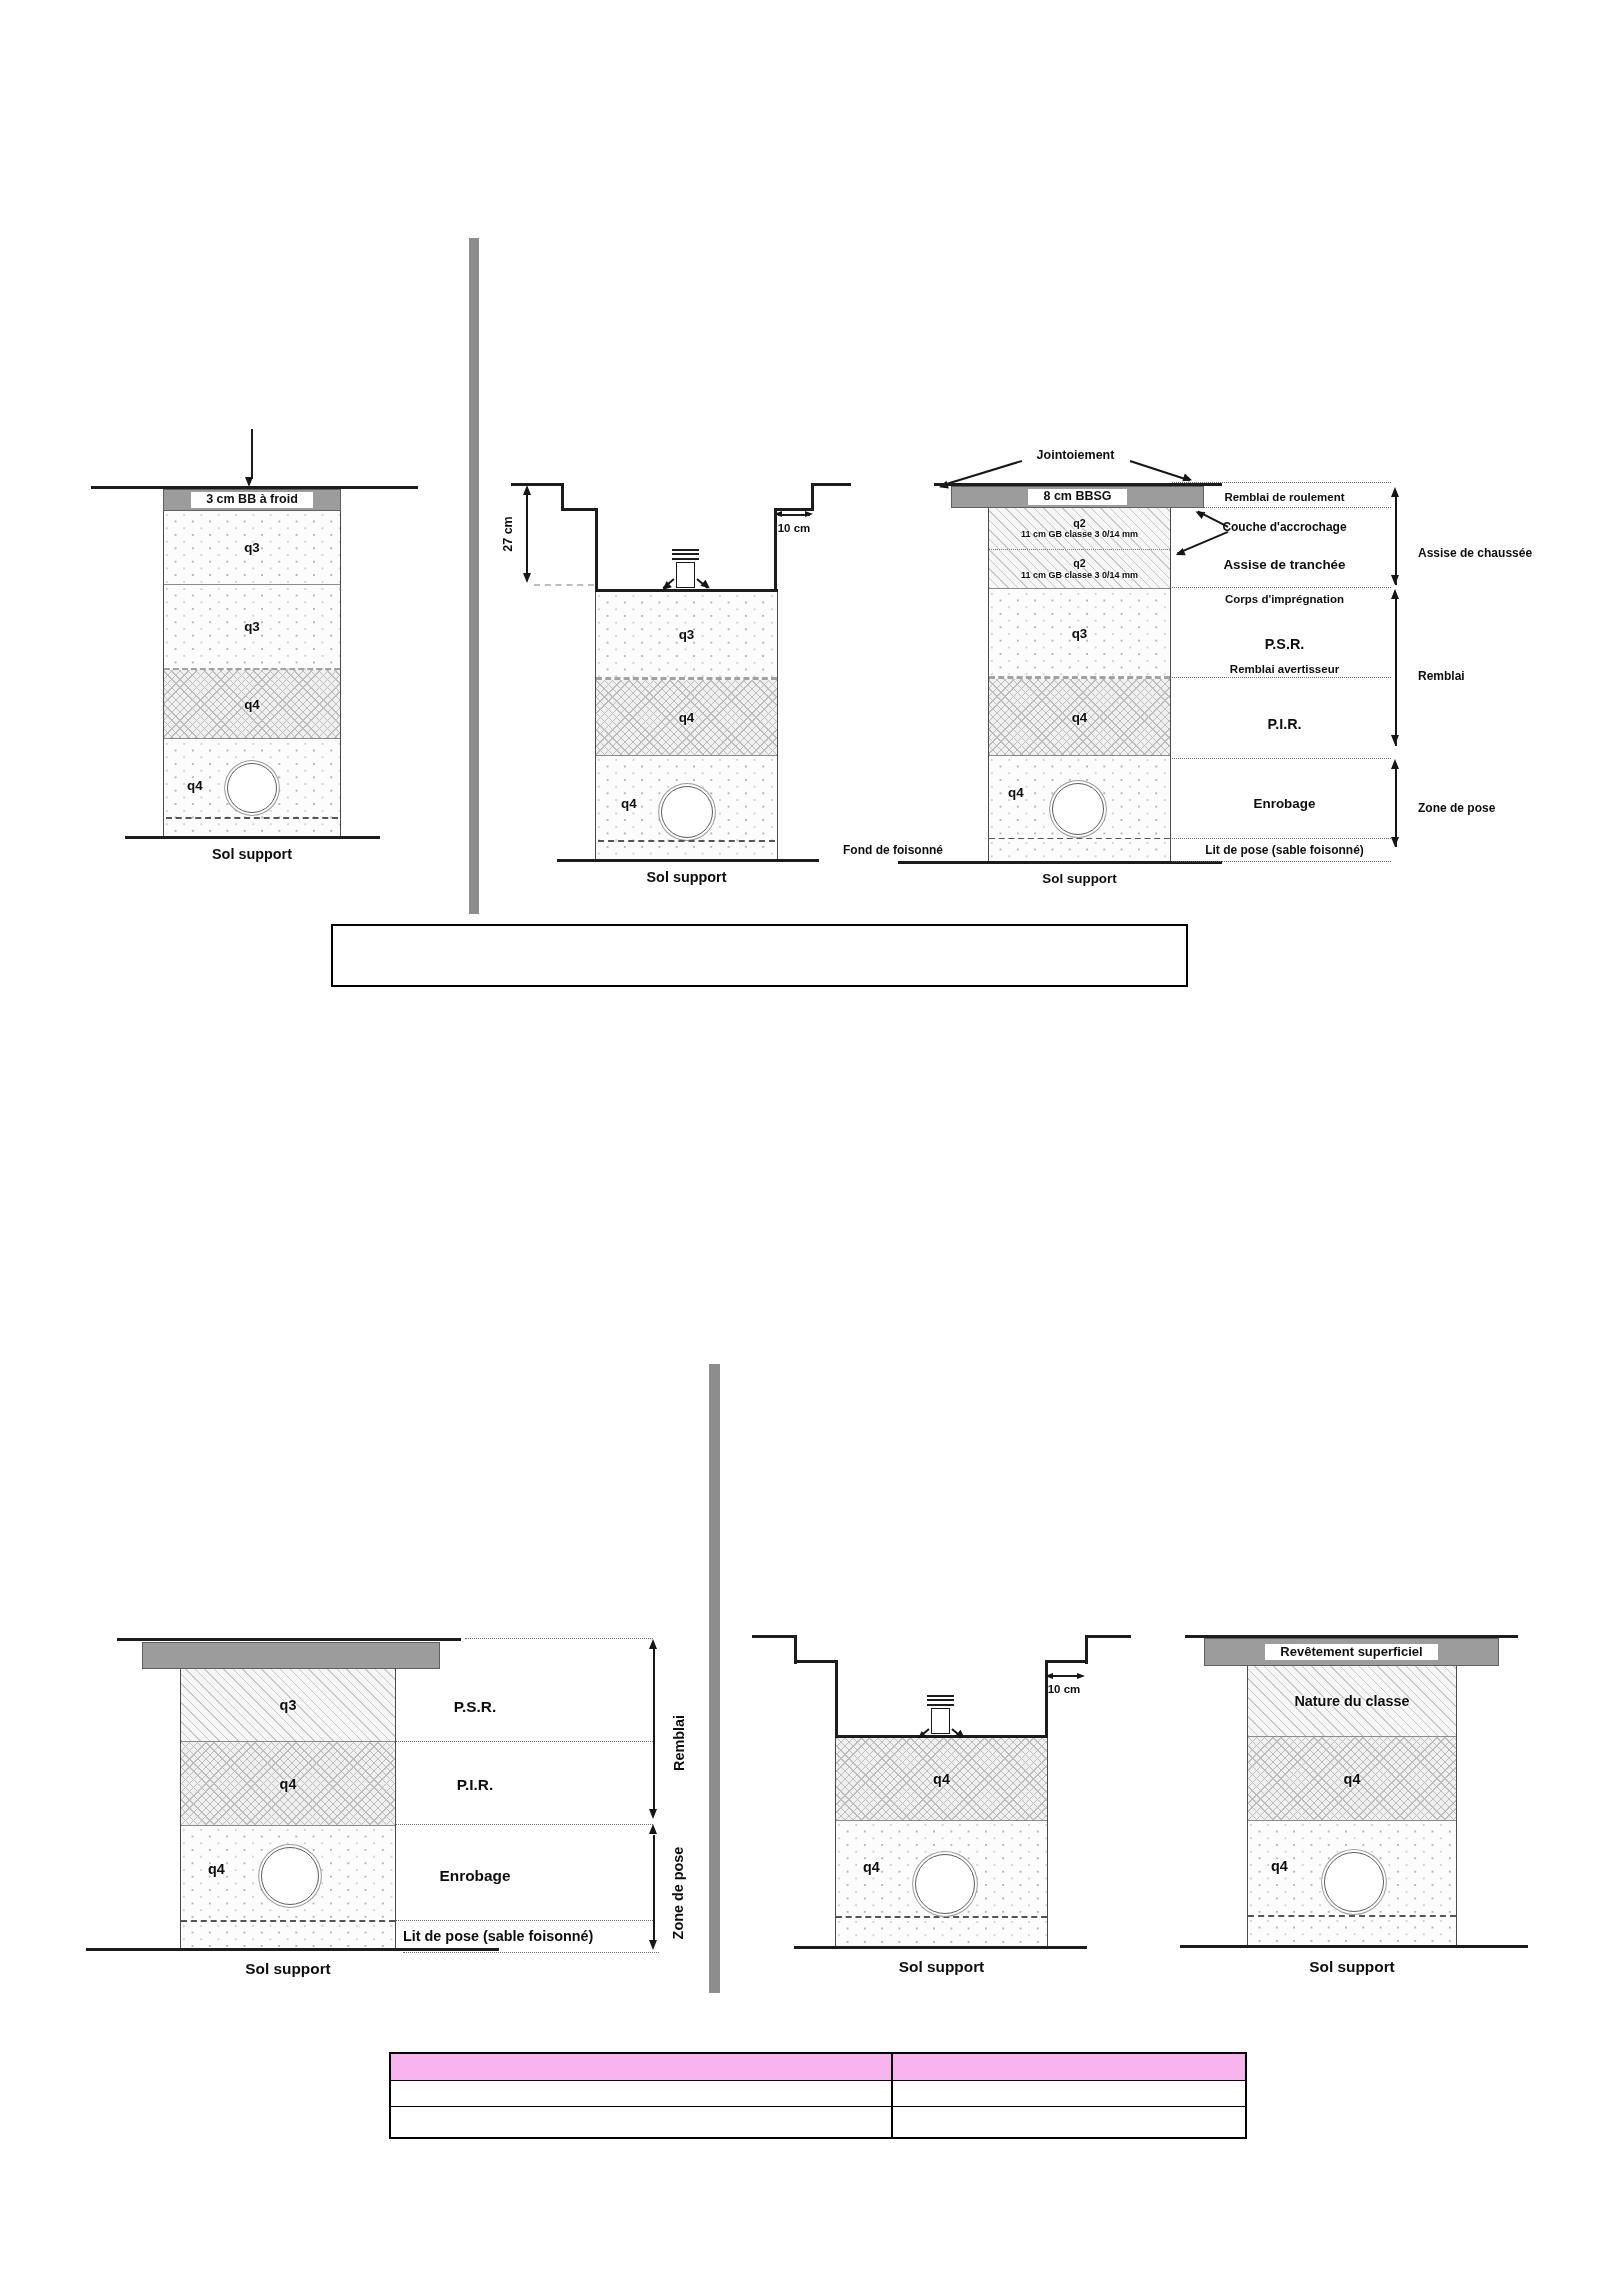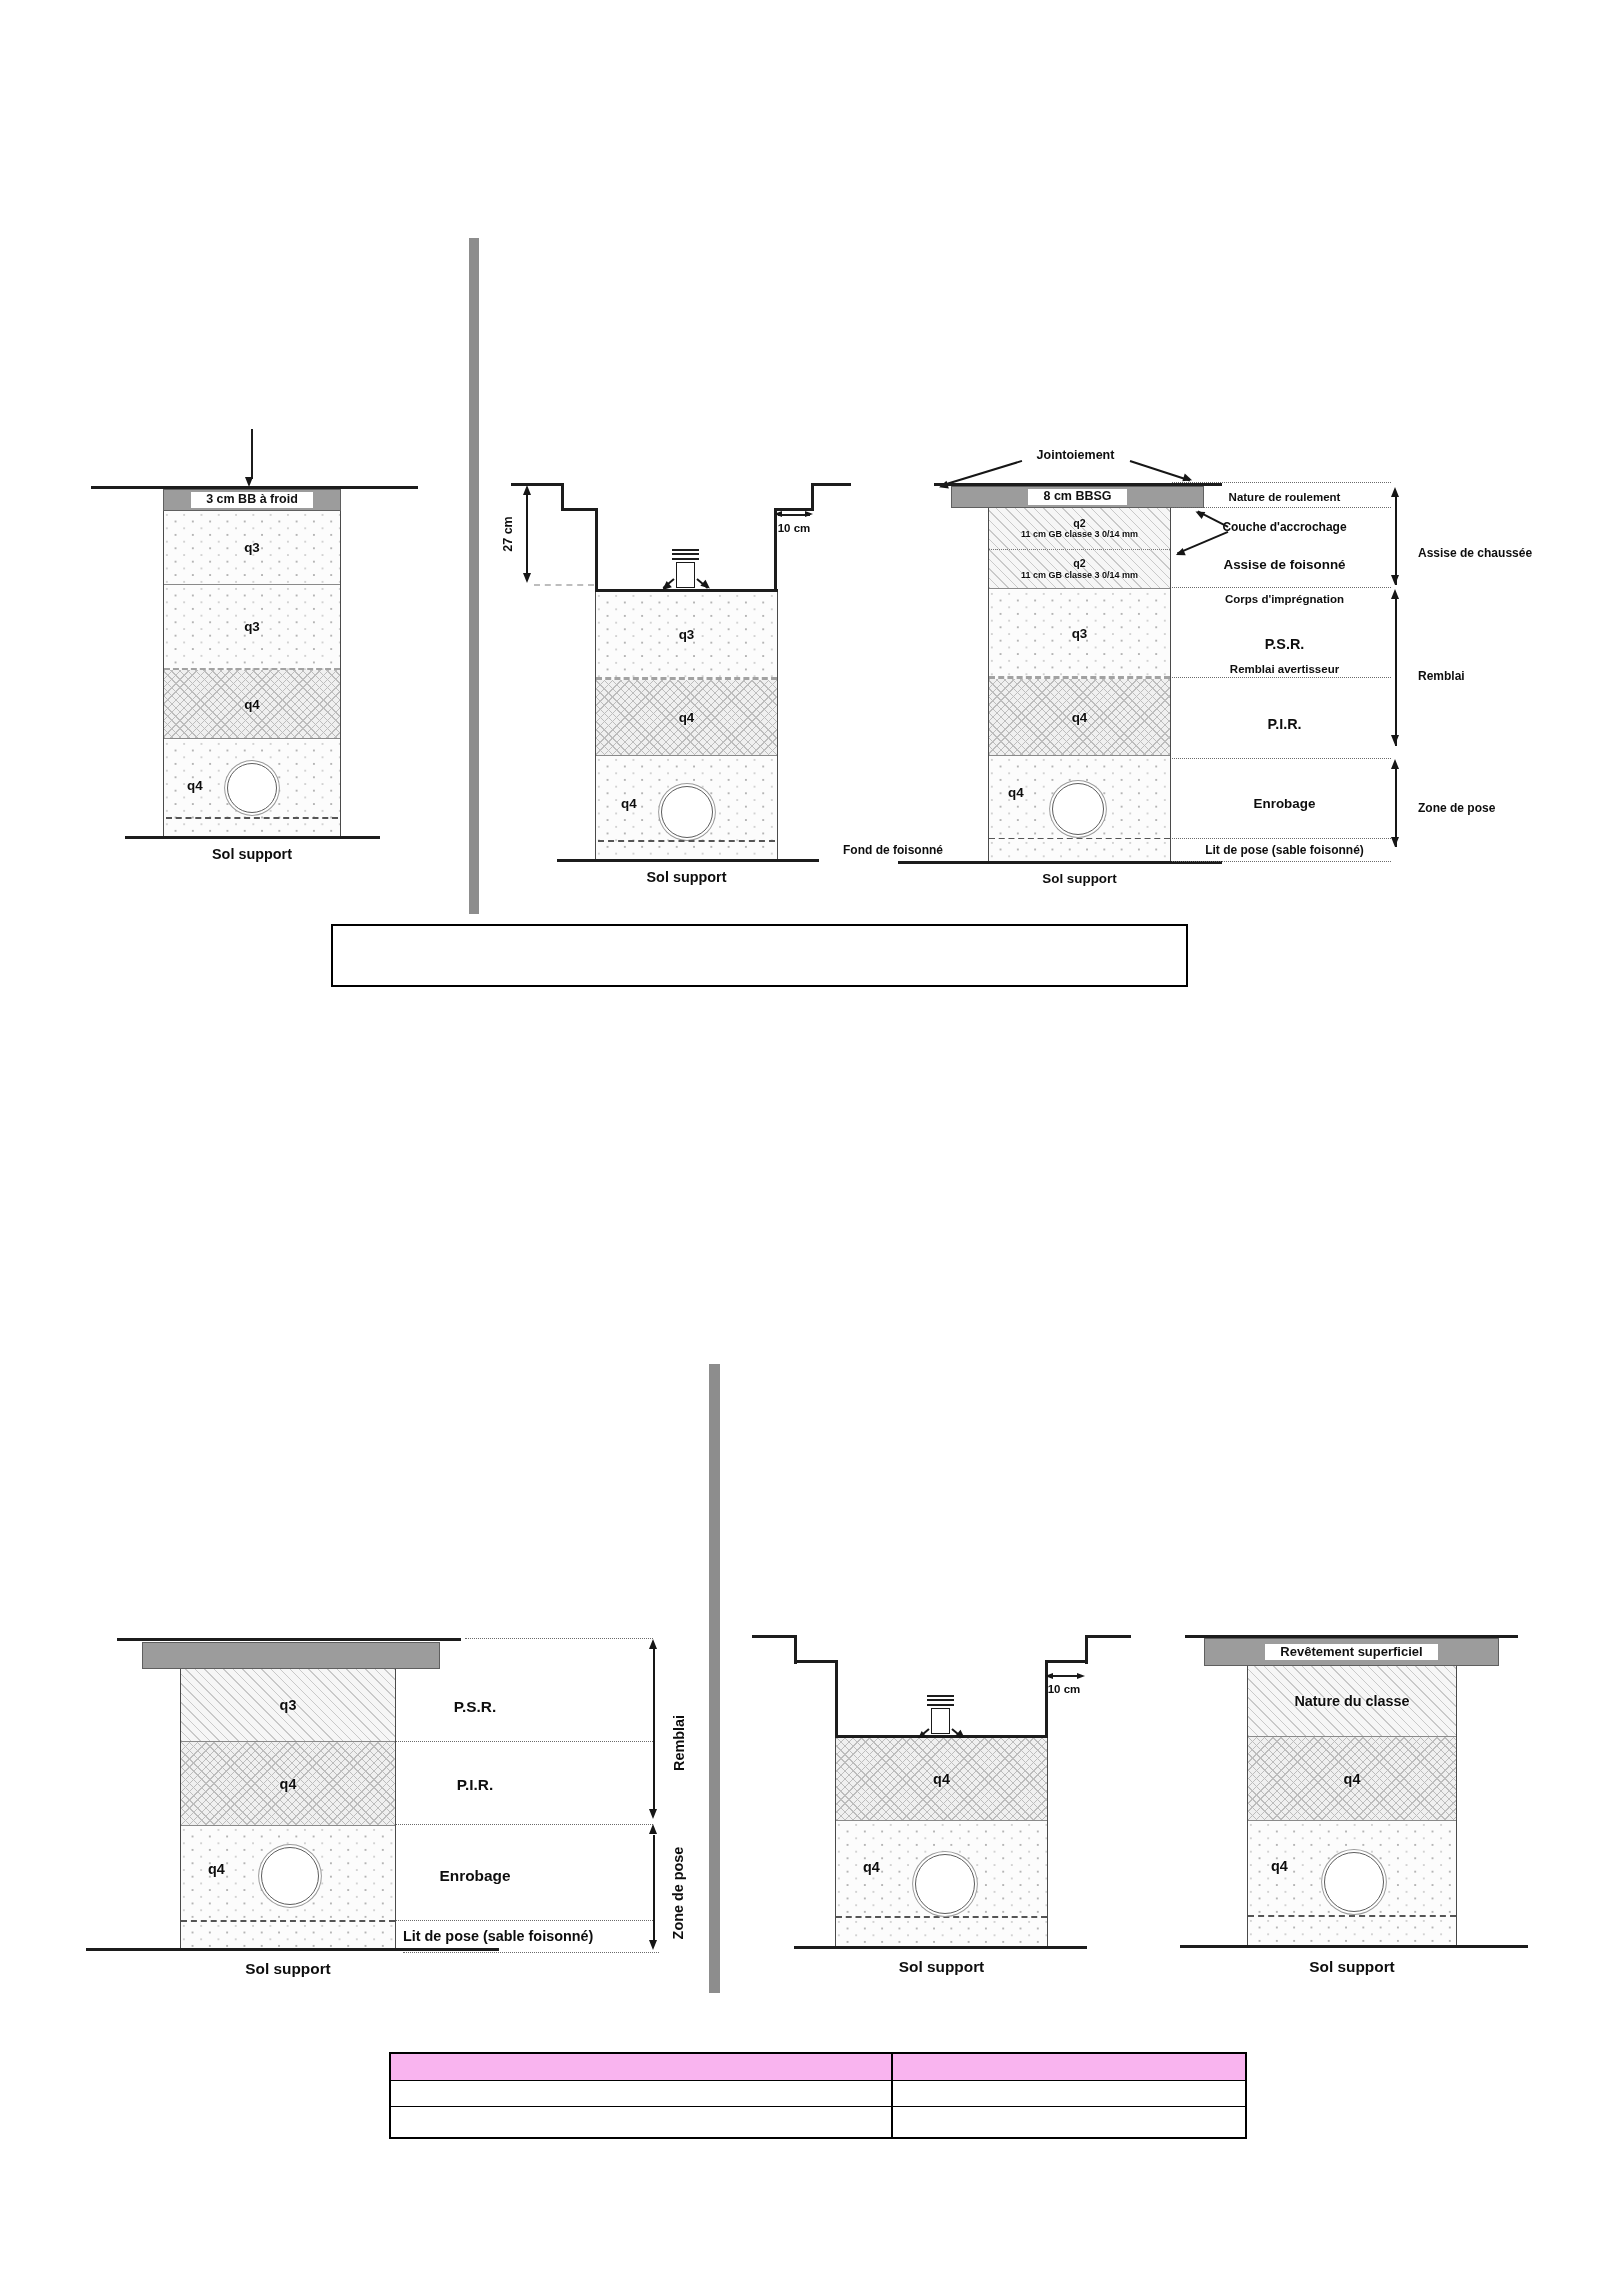--- a/index.html
+++ b/index.html
@@ -134,23 +134,23 @@
     <div class="layer pat-dots bdash" style="top:248px;height:84px;">
       <span class="q ab" style="left:19px;top:29px;">q4</span>
       <div class="pipe" style="left:63px;top:27px;width:52px;height:52px;"></div>
     </div>
     <div class="layer pat-dots" style="top:331px;height:23px;"></div>
   </div>
   <div class="ln" style="left:898px;top:861px;width:324px;height:2.9px;"></div>
   <div class="lbl" style="left:843px;top:843px;font-size:12px;">Fond de foisonné</div>
   <div class="sol" style="left:988px;top:871px;width:183px;font-size:13.4px;">Sol support</div>
 
-  <div class="lbl ctr" style="left:1174px;top:491px;width:221px;font-size:11.5px;">Nature de roulement</div>
+  <div class="lbl ctr" style="left:1174px;top:491px;width:221px;font-size:11.5px;">Remblai de roulement</div>
   <div class="lbl ctr" style="left:1174px;top:520px;width:221px;font-size:12px;">Couche d'accrochage</div>
-  <div class="lbl ctr" style="left:1174px;top:557px;width:221px;font-size:13.4px;">Assise de foisonné</div>
+  <div class="lbl ctr" style="left:1174px;top:557px;width:221px;font-size:13.4px;">Assise de tranchée</div>
   <div class="lbl ctr" style="left:1174px;top:593px;width:221px;font-size:11.5px;">Corps d'imprégnation</div>
   <div class="lbl ctr" style="left:1174px;top:636px;width:221px;font-size:14.4px;">P.S.R.</div>
   <div class="lbl ctr" style="left:1174px;top:663px;width:221px;font-size:11.5px;">Remblai avertisseur</div>
   <div class="lbl ctr" style="left:1174px;top:716px;width:221px;font-size:14.4px;">P.I.R.</div>
   <div class="lbl ctr" style="left:1174px;top:796px;width:221px;font-size:13.4px;">Enrobage</div>
   <div class="lbl ctr" style="left:1174px;top:843px;width:221px;font-size:12px;">Lit de pose (sable foisonné)</div>
   <div class="shaft" style="left:1228px;top:526px;width:34px;transform:rotate(-153deg);"></div>
   <div class="shaft" style="left:1228px;top:531px;width:55px;transform:rotate(157deg);"></div>
 
   <div class="ddot" style="left:1172px;top:482px;width:219px;"></div>

